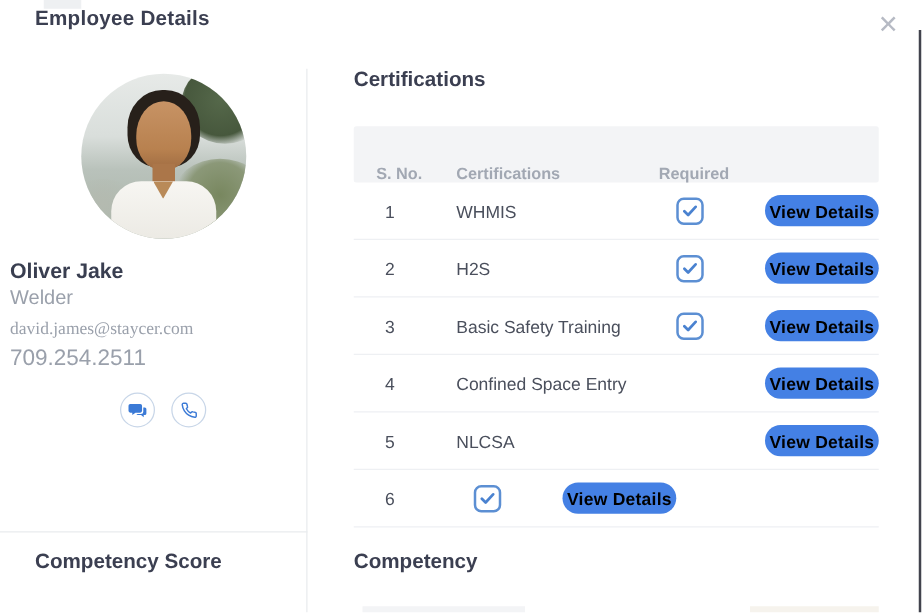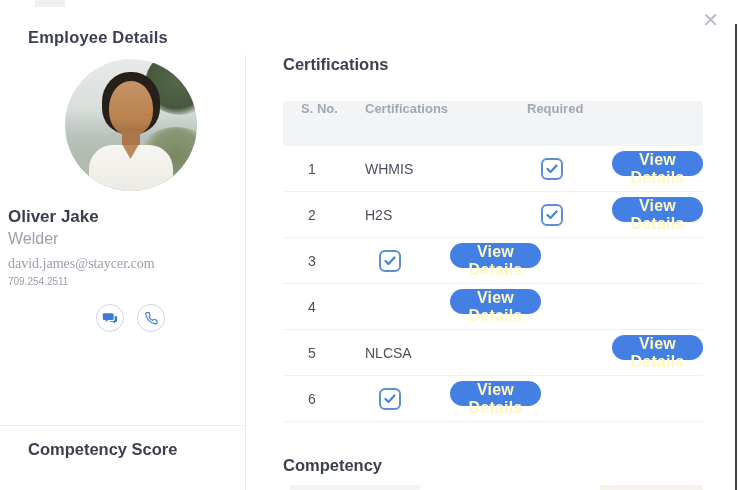--- a/index.html
+++ b/index.html
@@ -4,21 +4,21 @@
 <style>
   * { margin:0; padding:0; box-sizing:border-box; }
   html,body { width:738px; height:490px; }
   body {
     font-family:"Liberation Sans","DejaVu Sans",sans-serif;
     background:#ffffff; color:#3f4254; overflow:hidden; position:relative;
   }
   .modal { position:absolute; inset:0; background:#fff; }
 
   
-  .modal-title { position:absolute; left:28px; top:28px; font-size:16.5px; font-weight:600; color:#3b3f51; letter-spacing:.2px; }
+  .modal-title { position:absolute; left:28px; top:6px; font-size:16.5px; font-weight:600; color:#3b3f51; letter-spacing:.2px; }
   .close-btn { position:absolute; right:15px; top:6px; font-size:20px; color:#b6bac4; cursor:pointer; line-height:1.2; padding:2px 4px; background:none; border:none; font-family:inherit; }
   .top-artifact { position:absolute; left:35px; top:0; width:30px; height:7px; background:#eef0f2; }
 
   
   .v-divider { position:absolute; left:245px; top:55px; bottom:0; width:1px; background:#e9ebee; }
   .left-h-divider { position:absolute; left:0; top:425px; width:246px; height:1px; background:#e9ebee; }
 
   
   .left-col { position:absolute; left:8px; top:55px; width:245px; text-align:left; }
   .avatar { position:relative; width:132px; height:132px; margin:4px auto 0; border-radius:50%; overflow:hidden;
@@ -29,48 +29,48 @@
   .blob.rocks-l { width:54px; height:40px; left:-10px;  top:84px;  background:radial-gradient(circle at 50% 50%, #b4bab0 0%, rgba(180,186,176,0) 75%); }
   .person-hair { position:absolute; left:50%; top:13px; transform:translateX(-50%); width:58px; height:62px; border-radius:48% 48% 42% 42%; background:#27201a; }
   .person-face { position:absolute; left:50%; top:22px; transform:translateX(-50%); width:44px; height:55px; border-radius:50% 50% 46% 46%; background:linear-gradient(180deg,#c79365 0%,#b8814f 70%,#9f6c42 100%); }
   .person-neck { position:absolute; left:50%; top:72px; transform:translateX(-50%); width:18px; height:18px; background:#ab7649; }
   .person-shirt{ position:absolute; left:50%; top:86px; transform:translateX(-50%); width:84px; height:46px; border-radius:24px 24px 0 0; background:linear-gradient(180deg,#f7f6f2 0%,#eceae4 100%); }
   .person-collar{ position:absolute; left:50%; top:86px; transform:translateX(-50%); width:16px; height:14px; background:#b98a58; clip-path:polygon(0 0,100% 0,50% 100%); }
 
   .emp-name  { margin-top:16px; font-size:17px; font-weight:700; color:#393e50; }
   .emp-role  { margin-top:3px; font-size:16px; color:#9aa0ab; }
   .emp-email { margin-top:8px; font-size:14px; color:#9aa0ab;font-family:Liberation Serif, serif; }
-  .emp-phone { margin-top:4px; font-size:10px; color:#9aa0ab; }
+  .emp-phone { margin-top:4px; font-size:18px; color:#9aa0ab; }
   .contact-actions { margin-top:17px; display:flex; justify-content:center; gap:13px; }
   .icon-circle { width:28px; height:28px; border-radius:50%; border:1px solid #c8d6e8; background:#fff; display:flex; align-items:center; justify-content:center; cursor:pointer; }
   .icon-circle svg { display:block; }
 
   .left-section-title { position:absolute; left:28px; top:440px; font-size:16.5px; font-weight:600; color:#3b3f51; }
 
   
   .right-col { position:absolute; left:283px; top:55px; width:420px; }
   .section-title { font-size:16.5px; font-weight:600; color:#3b3f51; }
 
   .cert-table { margin-top:27px; width:420px; }
-  .t-header { display:flex; align-items:flex-start; height:45px; background:#f3f4f6; border-radius:2px; }
+  .t-header { display:flex; align-items:flex-end; height:45px; background:#f3f4f6; border-radius:2px; }
   .t-header .cell { font-size:13px; font-weight:700; color:#a2a8b3; }
   .cell.c-sno  { width:82px;  padding-left:18px; }
   .cell.c-name { width:162px; }
   .cell.c-req  { width:85px; }
   .cell.c-act  { width:91px; }
   .t-row { display:flex; align-items:center; height:46px; border-bottom:1px solid #eef0f3; }
   .t-row .cell { font-size:14px; color:#4a4f5c; }
   .t-row .cell.c-sno { padding-left:25px; }
 
   .checkbox { width:22px; height:22px; margin-left:14px; border:2px solid #5c8fd3; border-radius:6px; background:#fff; display:flex; align-items:center; justify-content:center; cursor:pointer; }
   .checkbox svg { display:block; }
 
-  .view-btn { width:91px; height:25px; border:none; border-radius:13px; background:#4480e4; color:#fef9c3; font-size:16px; font-weight:700; font-family:inherit; cursor:pointer; letter-spacing:.2px; }
-
-  .competency-title { position:absolute; left:283px; top:440px; font-size:16.5px; font-weight:600; color:#3b3f51;margin-top:16px; }
+  .view-btn { width:91px; height:25px; border:none; border-radius:13px; background:#4480e4; color:#000000; font-size:14px; font-weight:700; font-family:inherit; cursor:pointer; letter-spacing:.2px; }
+
+  .competency-title { position:absolute; left:283px; top:440px; font-size:16.5px; font-weight:600; color:#3b3f51; }
   .bottom-strip-left  { position:absolute; left:290px; top:485px; width:130px; height:5px; background:#f3f4f6; }
   .bottom-strip-right { position:absolute; left:600px; top:485px; width:103px; height:5px; background:#f6f3ed; }
 
   .scrollbar-line { position:absolute; right:1px; top:24px; bottom:0; width:2px; background:#42434d; cursor:pointer; }
 </style>
 </head>
 <body>
 
 <div class="modal">
 
@@ -149,32 +149,34 @@
               <svg width="12" height="10" viewBox="0 0 12 10">
                 <path d="M1.5 5l3 3 6-6.5" fill="none" stroke="#4a82d0" stroke-width="2.2" stroke-linecap="round" stroke-linejoin="round"></path>
               </svg>
             </div>
           </div>
         <div class="cell c-act"><button class="view-btn">View Details</button></div>
       </div>
 
       <div class="t-row">
         <div class="cell c-sno">3</div>
+        <div class="cell c-name">Basic Safety Training</div>
         <div class="cell c-req">
             <div class="checkbox">
               <svg width="12" height="10" viewBox="0 0 12 10">
                 <path d="M1.5 5l3 3 6-6.5" fill="none" stroke="#4a82d0" stroke-width="2.2" stroke-linecap="round" stroke-linejoin="round"></path>
               </svg>
             </div>
           </div>
         <div class="cell c-act"><button class="view-btn">View Details</button></div>
       </div>
 
       <div class="t-row">
         <div class="cell c-sno">4</div>
+        <div class="cell c-name">Confined Space Entry</div>
         <div class="cell c-req">
             <div class="checkbox" style="visibility: hidden;">
               <svg width="12" height="10" viewBox="0 0 12 10">
                 <path d="M1.5 5l3 3 6-6.5" fill="none" stroke="#4a82d0" stroke-width="2.2" stroke-linecap="round" stroke-linejoin="round"></path>
               </svg>
             </div>
           </div>
         <div class="cell c-act"><button class="view-btn">View Details</button></div>
       </div>
 

